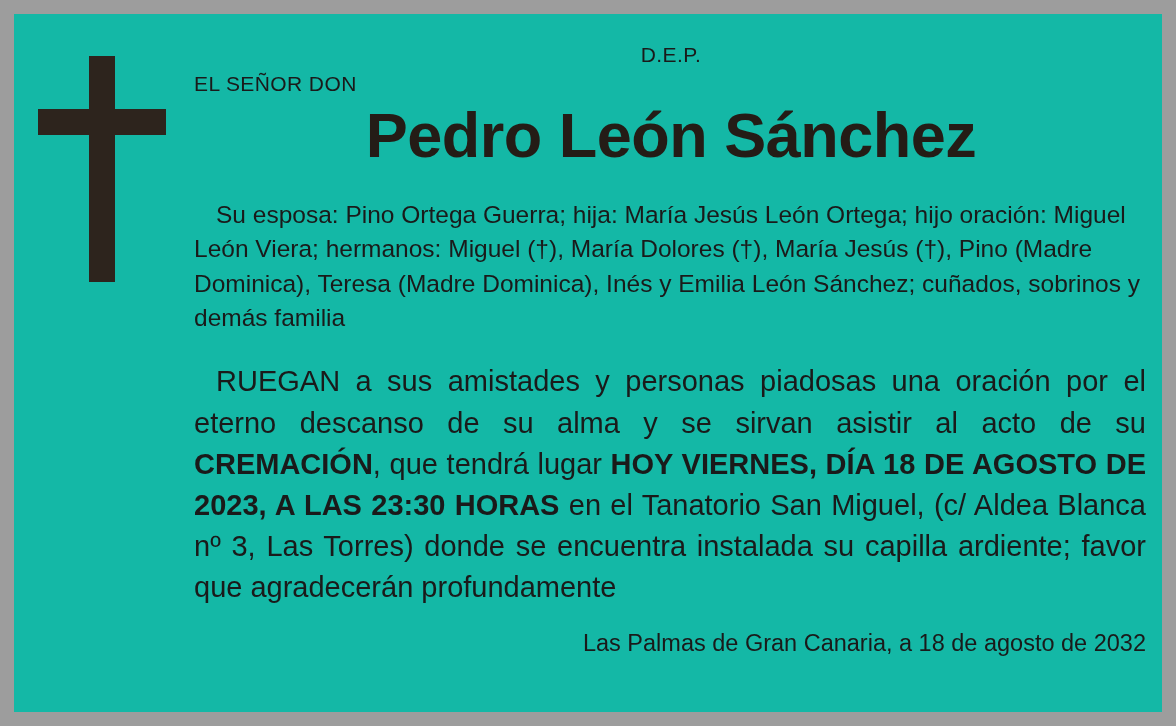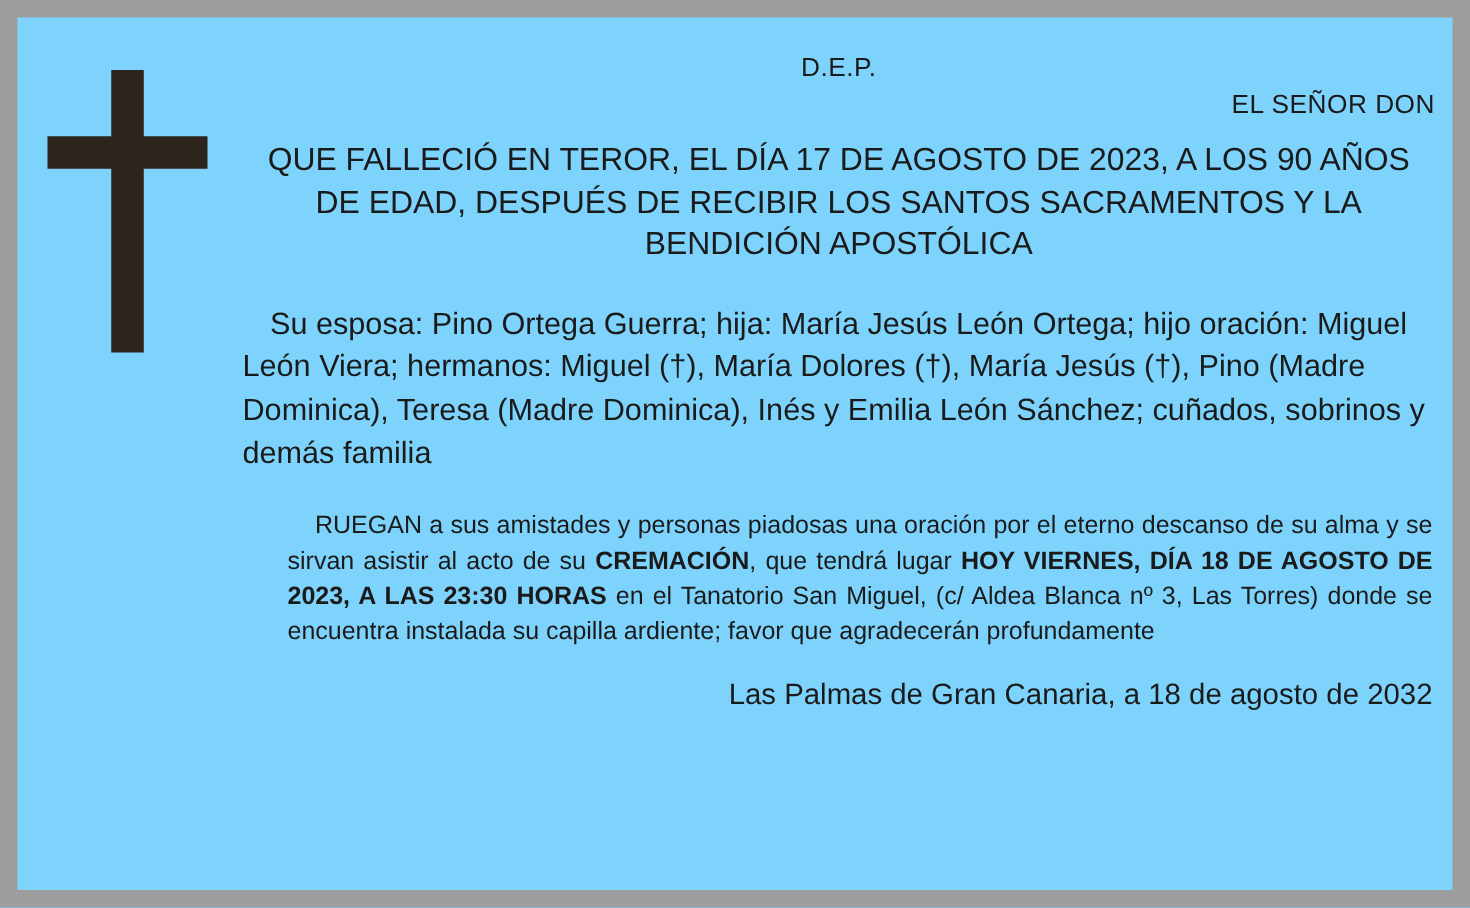--- a/index.html
+++ b/index.html
@@ -12,21 +12,21 @@
     background: #9d9d9d;
     font-family: "Liberation Sans", sans-serif;
     overflow: hidden;
   }
   .notice {
     position: absolute;
     left: 14px;
     top: 14px;
     width: 1148px;
     height: 698px;
-    background: #7dd3fc;
+    background: #14b8a6;
     box-sizing: border-box;
     overflow: hidden;
     text-decoration: underline;
   }
   .cross-col {
     position: absolute;
     left: 0px;
     top: 0px;
     width: 195px;
     height: 698px;
@@ -56,21 +56,21 @@
     color: #111111;
   }
   .dep {
     text-align: center;
     font-size: 21px;
     letter-spacing: 0.4px;
     margin-top: 29px;
     color: #1a1a1a;
   }
   .senor {
-    text-align: right;
+    text-align: left;
     font-size: 21px;
     letter-spacing: 0.4px;
     margin-top: 5px;
     color: #1a1a1a;
   }
   .name {
     text-align: center;
     font-size: 63px;
     font-weight: bold;
     letter-spacing: -0.5px;
@@ -89,28 +89,27 @@
   .family {
     font-size: 24.5px;
     line-height: 1.40;
     margin-top: 30px;
     text-align: left;
     text-indent: 22px;
     color: #1a1a1a;
     padding-right: 2px;
   }
   .request {
-    font-size: 20px;
+    font-size: 29px;
     line-height: 1.42;
     margin-top: 26px;
     text-align: justify;
     text-indent: 22px;
     color: #1a1a1a;
     padding-right: 2px;
-    margin-left: 36px;
   }
   .request b {
     font-weight: bold;
   }
   .place {
     font-size: 23.5px;
     text-align: right;
     margin-top: 22px;
     color: #1a1a1a;
     padding-right: 2px;
@@ -122,19 +121,19 @@
 <div class="notice">
 
   <div class="cross-col">
     <div class="cross-v"></div>
     <div class="cross-h"></div>
   </div>
 
   <div class="content">
     <div class="dep">D.E.P.</div>
     <div class="senor">EL SEÑOR DON</div>
-    <div class="died">QUE FALLECIÓ EN TEROR, EL DÍA 17 DE AGOSTO DE 2023, A LOS 90 AÑOS DE EDAD, DESPUÉS DE RECIBIR LOS SANTOS SACRAMENTOS Y LA BENDICIÓN APOSTÓLICA</div>
+    <div class="name">Pedro León Sánchez</div>
     <div class="family">Su esposa: Pino Ortega Guerra; hija: María Jesús León Ortega; hijo oración: Miguel León Viera; hermanos: Miguel (†), María Dolores (†), María Jesús (†), Pino (Madre Dominica), Teresa (Madre Dominica), Inés y Emilia León Sánchez; cuñados, sobrinos y demás familia</div>
     <div class="request"><span>RUEGAN a sus amistades y personas piadosas una oración por el eterno descanso de su alma y se sirvan asistir al acto de su </span><b>CREMACIÓN</b><span>, que tendrá lugar </span><b>HOY VIERNES, DÍA 18 DE AGOSTO DE 2023, A LAS 23:30 HORAS</b><span> en el Tanatorio San Miguel, (c/ Aldea Blanca nº 3, Las Torres) donde se encuentra instalada su capilla ardiente; favor que agradecerán profundamente</span></div>
     <div class="place">Las Palmas de Gran Canaria, a 18 de agosto de 2032</div>
   </div>
 
 </div>
 
 </body></html>

